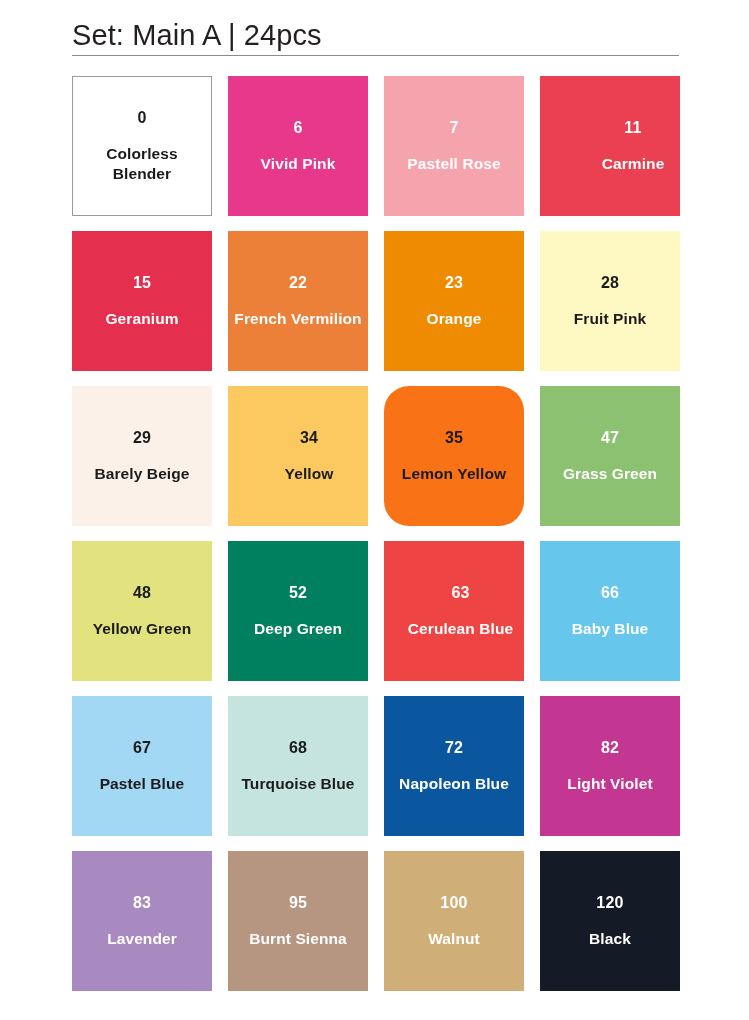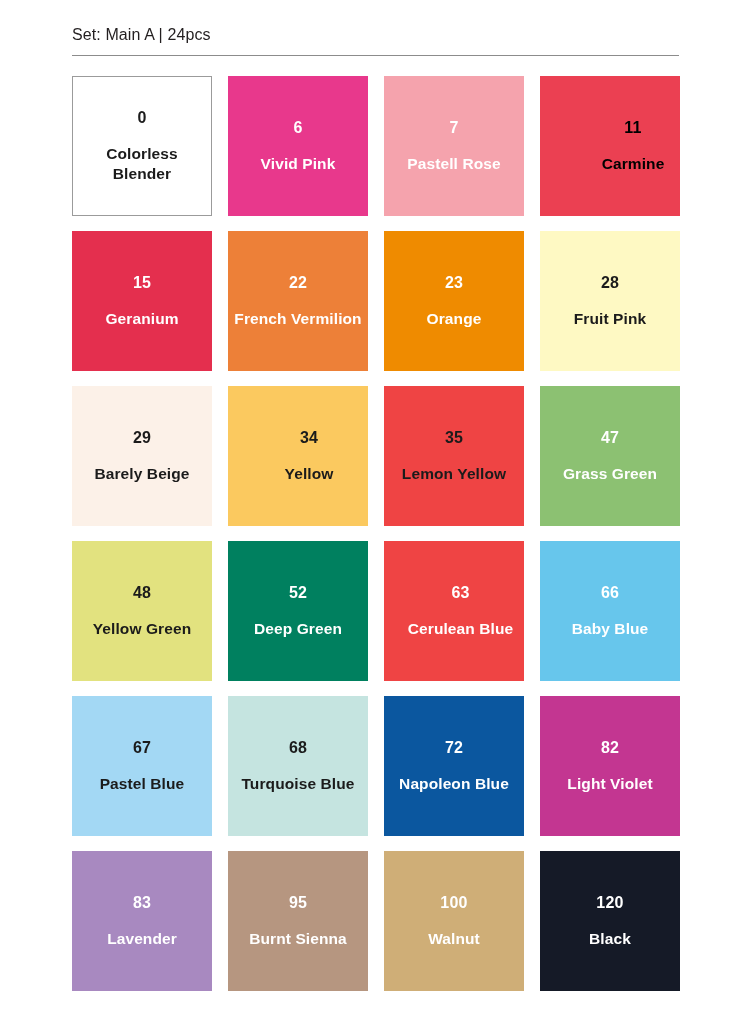--- a/index.html
+++ b/index.html
@@ -21,21 +21,21 @@
     padding: 0;
     overflow: hidden;
   }
   .header {
     position: absolute;
     left: 72px;
     top: 18px;
     width: 607px;
   }
   .header-title {
-    font-size: 16px;
+    font-size: 29px;
     font-weight: 400;
     color: #231f20;
     letter-spacing: 0.1px;
     line-height: 34px;
     white-space: nowrap;
   }
   .header-rule {
     margin-top: 3px;
     height: 1px;
     width: 607px;
@@ -101,21 +101,21 @@
         <div class="swatch-name">Colorless Blender</div>
       </div>
       <div class="swatch" style="background: rgb(232, 56, 140); color: rgb(255, 255, 255);">
         <div class="swatch-code">6</div>
         <div class="swatch-name">Vivid Pink</div>
       </div>
       <div class="swatch" style="background: rgb(245, 163, 173); color: rgb(255, 255, 255);">
         <div class="swatch-code">7</div>
         <div class="swatch-name">Pastell Rose</div>
       </div>
-      <div class="swatch" style="background: rgb(235, 64, 82); color: #000000; padding-left: 46px;">
+      <div class="swatch" style="background: rgb(235, 64, 82); color: #ffffff; padding-left: 46px;">
         <div class="swatch-code">11</div>
         <div class="swatch-name">Carmine</div>
       </div>
       <div class="swatch" style="background: rgb(228, 47, 78); color: rgb(255, 255, 255);">
         <div class="swatch-code">15</div>
         <div class="swatch-name">Geranium</div>
       </div>
       <div class="swatch" style="background: rgb(237, 128, 56); color: rgb(255, 255, 255);">
         <div class="swatch-code">22</div>
         <div class="swatch-name">French Vermilion</div>
@@ -129,21 +129,21 @@
         <div class="swatch-name">Fruit Pink</div>
       </div>
       <div class="swatch" style="background: rgb(252, 241, 232); color: rgb(27, 27, 27);">
         <div class="swatch-code">29</div>
         <div class="swatch-name">Barely Beige</div>
       </div>
       <div class="swatch" style="background: rgb(251, 201, 95); color: rgb(27, 27, 27); padding-left: 22px;">
         <div class="swatch-code">34</div>
         <div class="swatch-name">Yellow</div>
       </div>
-      <div class="swatch" style="background: #ef4444; color: rgb(27, 27, 27);">
+      <div class="swatch" style="background: #f97316; color: rgb(27, 27, 27); border-radius: 25px;">
         <div class="swatch-code">35</div>
         <div class="swatch-name">Lemon Yellow</div>
       </div>
       <div class="swatch" style="background: rgb(140, 193, 114); color: rgb(255, 255, 255);">
         <div class="swatch-code">47</div>
         <div class="swatch-name">Grass Green</div>
       </div>
       <div class="swatch" style="background: rgb(226, 226, 127); color: rgb(27, 27, 27); text-align: right;">
         <div class="swatch-code">48</div>
         <div class="swatch-name">Yellow Green</div>

